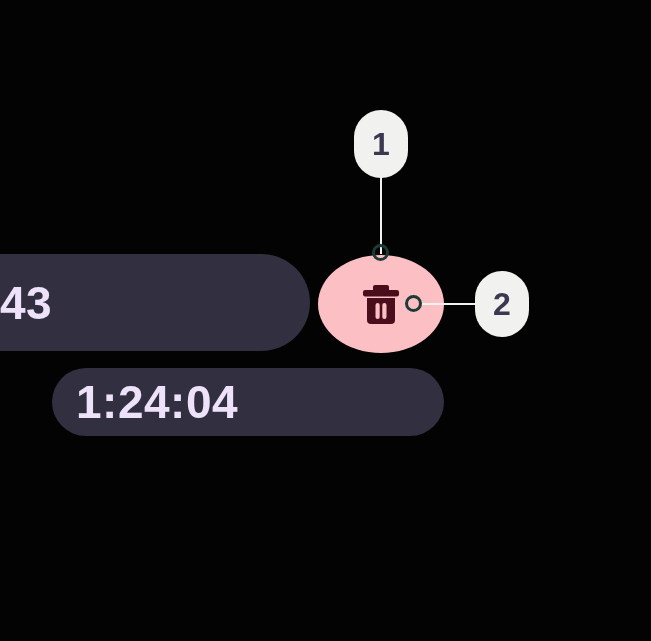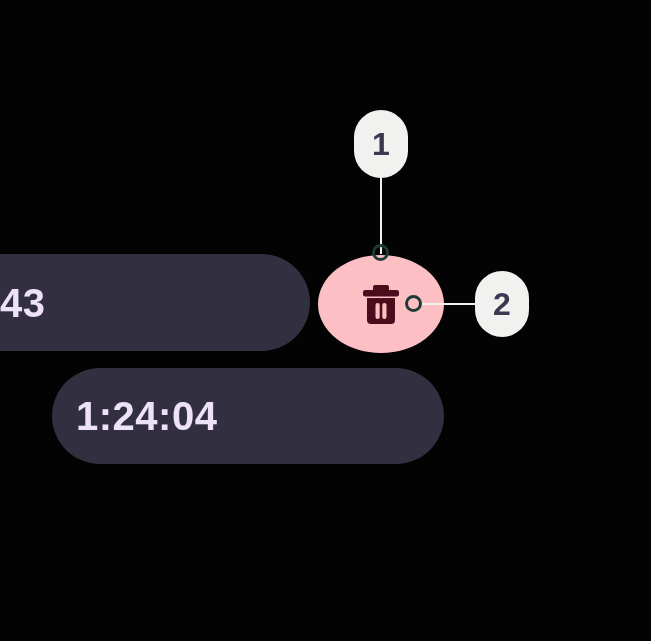--- a/index.html
+++ b/index.html
@@ -23,40 +23,40 @@
   .pill {
     position: absolute;
     background: #322F40;
     border-radius: 999px;
     display: flex;
     align-items: center;
     box-sizing: border-box;
   }
   .pill-label {
     color: #EDE2F9;
-    font-size: 40px;
+    font-size: 46px;
     font-weight: bold;
     letter-spacing: 0.5px;
     white-space: nowrap;
     line-height: 1;
   }
 
   #pill-duration-top {
     left: -178px;
     top: 254px;
     width: 488px;
     height: 97px;
     padding-left: 178px;
   }
 
   #pill-duration-bottom {
     left: 52px;
     top: 368px;
     width: 392px;
-    height: 96px;
+    height: 68px;
     padding-left: 24px;
   }
 
   
   #delete-oval {
     position: absolute;
     left: 318px;
     top: 255px;
     width: 126px;
     height: 98px;

